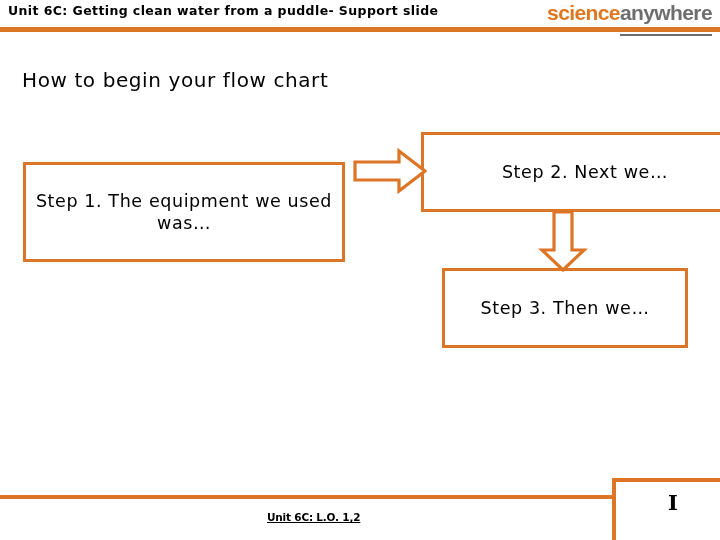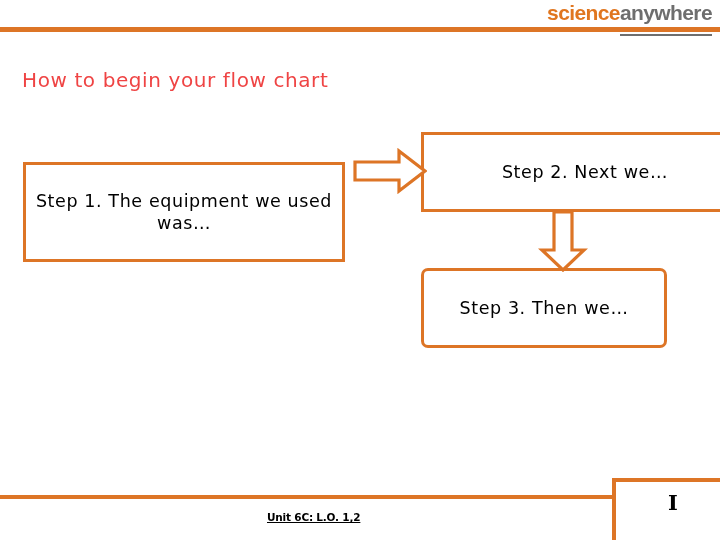--- a/index.html
+++ b/index.html
@@ -56,21 +56,21 @@
 
   
   .slide-heading {
     position: absolute;
     left: 22px;
     top: 68px;
     font-family: "DejaVu Sans", sans-serif;
     font-size: 20px;
     font-weight: normal;
     letter-spacing: 0.6px;
-    color: #ef4444;
+    color: #000000;
     white-space: nowrap;
   }
 
   
   .flow-box {
     position: absolute;
     box-sizing: border-box;
     border: 3px solid #DD7526;
     background: #ffffff;
     display: flex;
@@ -79,21 +79,21 @@
     text-align: center;
     font-family: "DejaVu Sans", sans-serif;
     font-size: 17.5px;
     letter-spacing: 0.6px;
     color: #000000;
     line-height: 1.28;
     padding: 0 6px;
   }
   #box-step1 { left: 23px;  top: 132px; width: 322px; height: 100px; margin-top: 30px; }
   #box-step2 { left: 421px; top: 132px; width: 328px; height: 80px; }
-  #box-step3 { left: 421px; top: 268px; width: 246px; height: 80px; border-radius: 7px; }
+  #box-step3 { left: 442px; top: 268px; width: 246px; height: 80px; }
 
   
   .arrow {
     position: absolute;
   }
   #arrow-right { left: 353px; top: 148px; width: 74px; height: 46px; }
   #arrow-down  { left: 538px; top: 210px; width: 50px; height: 62px; }
 
   
   .footer-rule {
@@ -141,20 +141,21 @@
     font-weight: bold;
     color: #000000;
     line-height: 1;
   }
 </style>
 </head>
 <body>
 
 <div id="slide">
 
+  <div class="header-title">Unit 6C: Getting clean water from a puddle- Support slide</div>
 
   <div class="logo">
     <span class="logo-science">science</span><span class="logo-anywhere">anywhere</span>
   </div>
 
   <div class="header-rule"></div>
 
   <div class="slide-heading">How to begin your flow chart</div>
 
   <div class="flow-box" id="box-step1">Step 1. The equipment we used was…</div>

